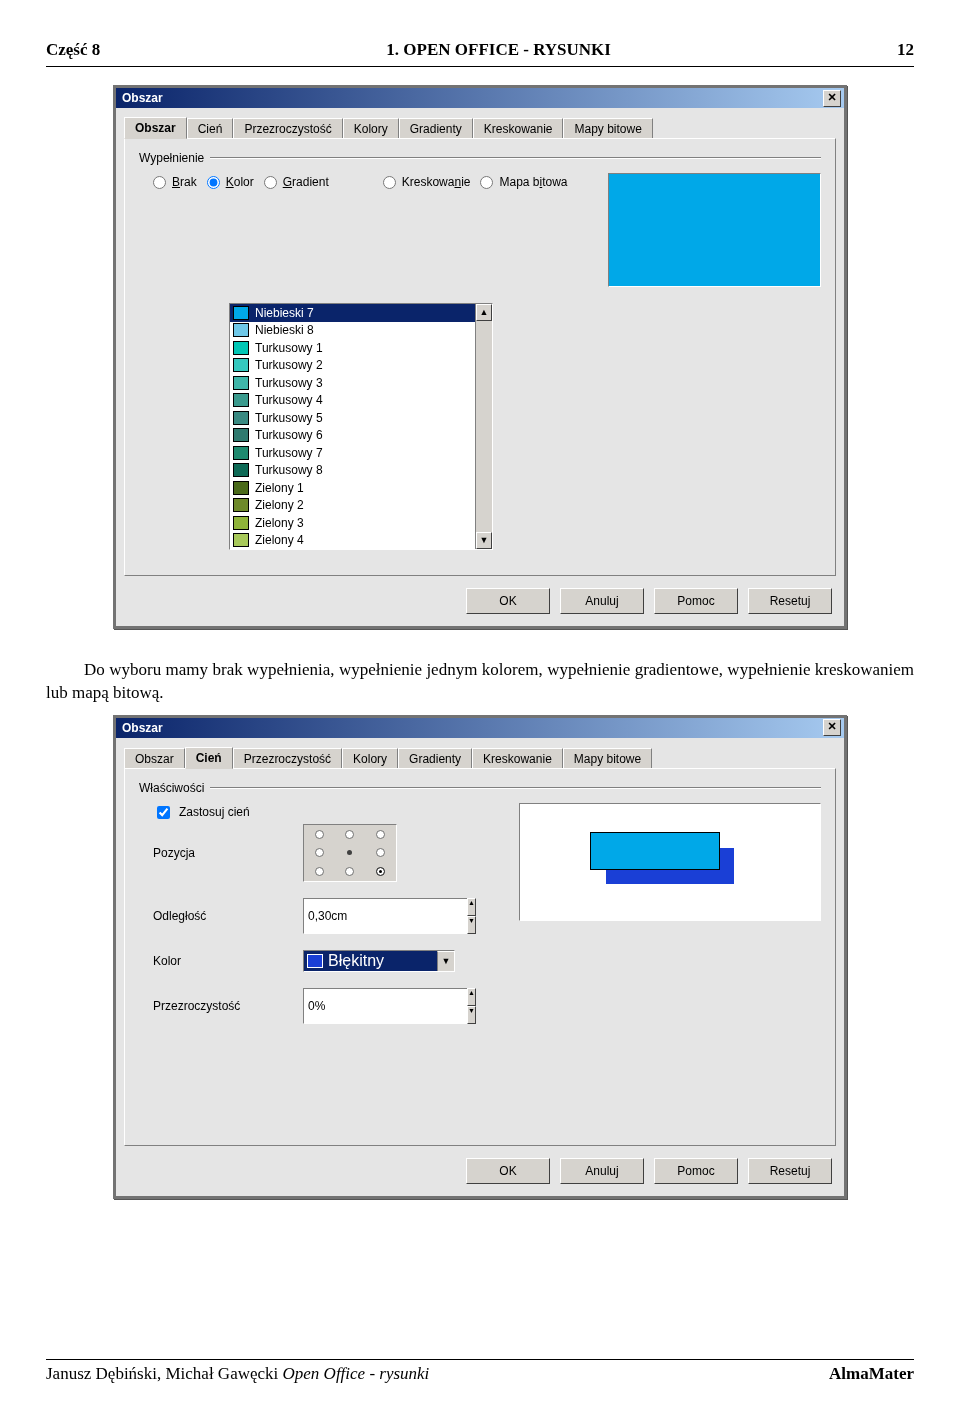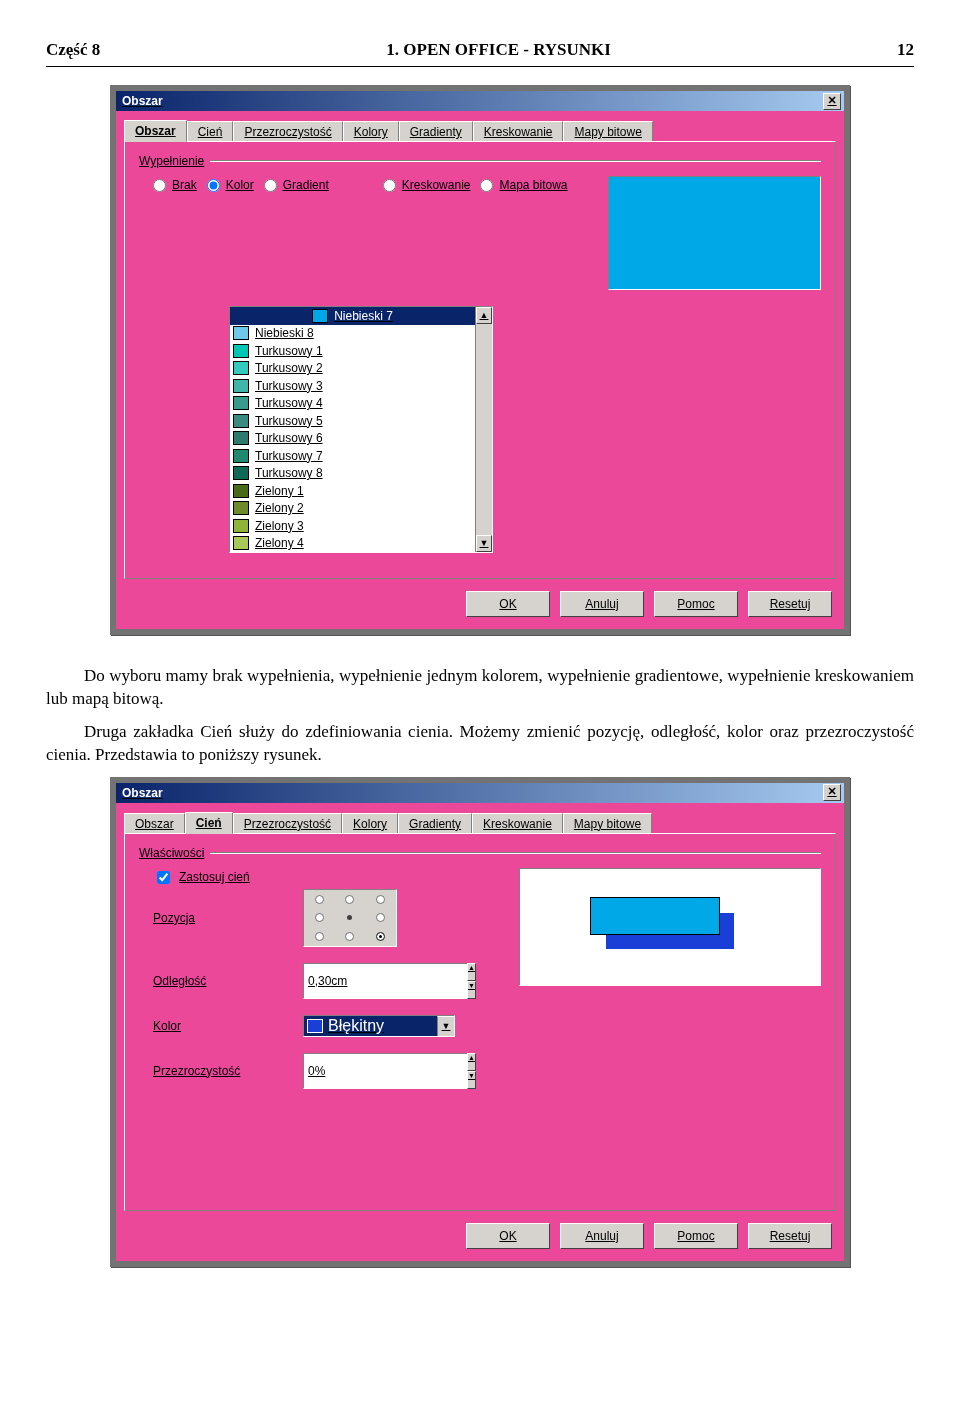--- a/index.html
+++ b/index.html
@@ -27,27 +27,26 @@
     border-top: 1px solid #000;
     margin: 2px 0 18px 0;
   }
   .dialog-wrap {
     display: flex;
     justify-content: center;
     margin: 10px 0 30px 0;
   }
   .dialog {
     width: 728px;
-    background: #ec4899;
-    border: 6px solid #737373;
+    background: #e5e5e5;
+    border: 3px solid #737373;
     box-shadow: 1px 1px 0 #555;
     font-family: Tahoma, sans-serif;
     font-size: 12px;
     color: #000;
-    text-decoration: underline;
   }
   .titlebar {
     height: 20px;
     background: linear-gradient(to right, #0a246a, #a6caf0);
     display: flex;
     align-items: center;
     justify-content: space-between;
     padding: 0 3px 0 6px;
     color: #fff;
     font-weight: bold;
@@ -149,21 +148,21 @@
     border: 1px solid #808080;
     border-right-color:#fff;
     border-bottom-color:#fff;
     display:flex;
   }
   .colorlist-items { flex:1; background:#fff; overflow:hidden; }
   .cl-item {
     display:flex; align-items:center; gap:6px;
     padding:1px 3px; height:15.5px; font-size:12px;
   }
-  .cl-item.sel { background:#0a246a; color:#fff;justify-content:center; }
+  .cl-item.sel { background:#0a246a; color:#fff; }
   .swatch { width:14px; height:12px; border:1px solid #000; flex-shrink:0; }
   .cl-scroll {
     width:16px; background:#d6d3ce;
     border-left:1px solid #808080;
     display:flex; flex-direction:column; justify-content:space-between;
   }
   .sbtn {
     height:15px; border-top:1px solid #fff; border-left:1px solid #fff;
     border-right:1px solid #404040; border-bottom:1px solid #404040;
     font-size:9px; text-align:center; line-height:14px;
@@ -379,21 +378,20 @@
       <div class="btnrow" id="d1btns">
           <div class="winbtn">OK</div>
           <div class="winbtn">Anuluj</div>
           <div class="winbtn">Pomoc</div>
           <div class="winbtn">Resetuj</div>
         </div>
     </div>
   </div>
 
   <p class="para">Do wyboru mamy brak wypełnienia, wypełnienie jednym kolorem, wypełnienie gradientowe, wypełnienie kreskowaniem lub mapą bitową.</p>
-  <p class="para">Druga zakładka Cień służy do zdefiniowania cienia. Możemy zmienić pozycję, odległość, kolor oraz przezroczystość cienia. Przedstawia to poniższy rysunek.</p>
 
   <div class="dialog-wrap">
     <div class="dialog">
       <div class="titlebar">
         <span>Obszar</span>
         <div class="xbtn">✕</div>
       </div>
       <div class="tabrow" id="d2tabs">
           <div class="tab inactive">Obszar</div>
           <div class="tab active">Cień</div>

